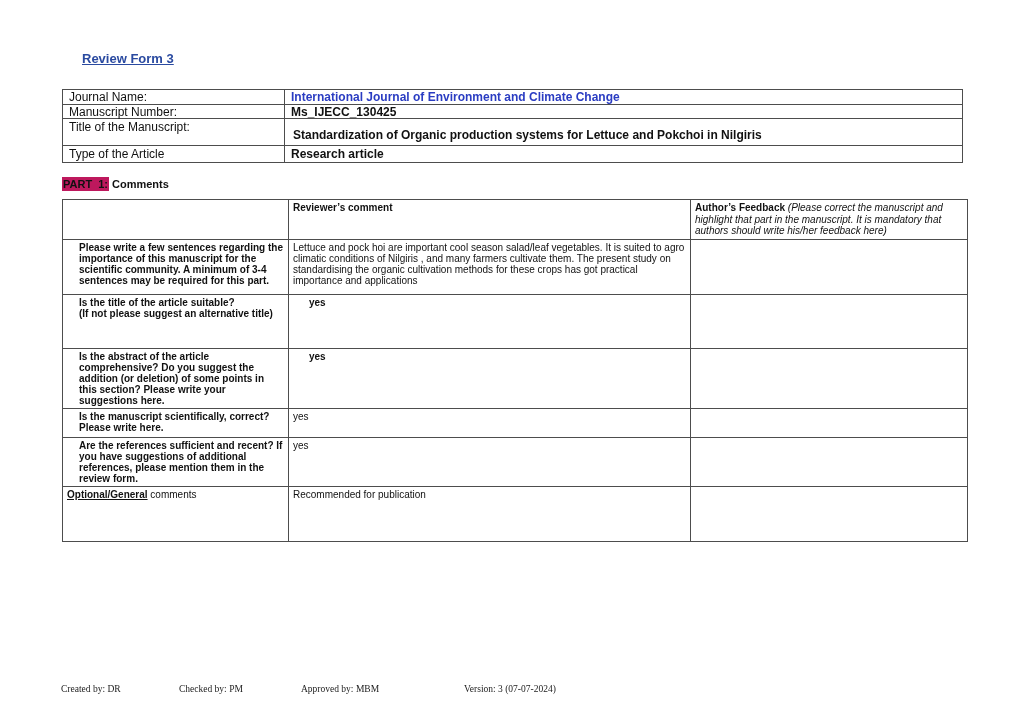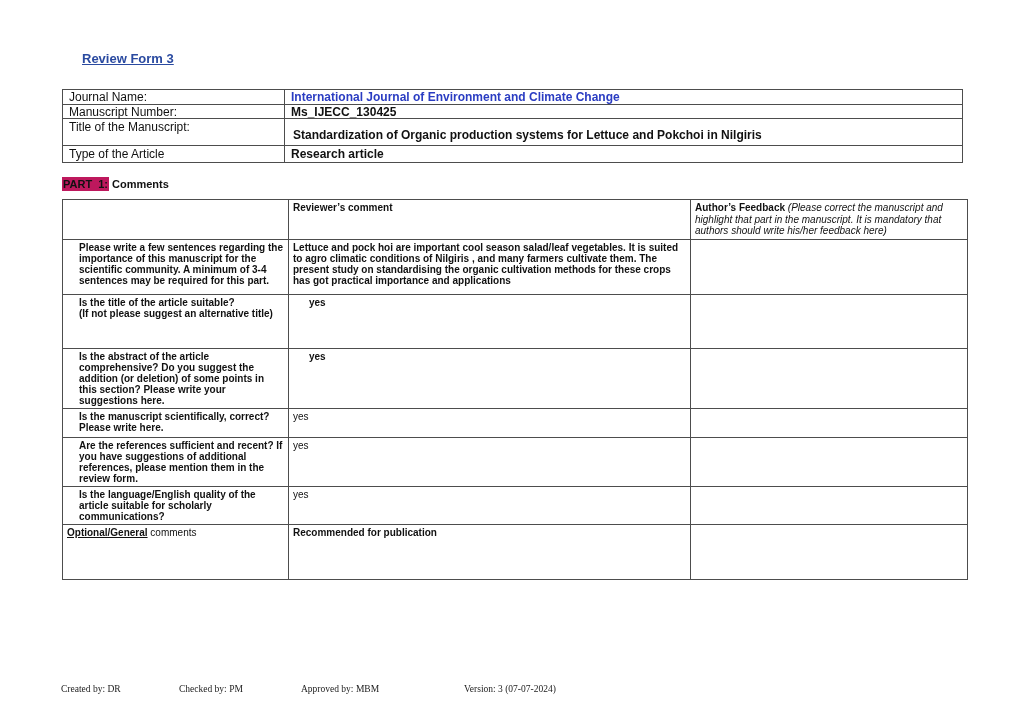--- a/index.html
+++ b/index.html
@@ -58,21 +58,21 @@
     padding:2px 4px;
     overflow:hidden;
   }
   .comments-table .q{
     font-weight:bold;
     padding-left:16px;
     white-space:pre-line;
   }
   .comments-table .q-flush{padding-left:4px;}
   .comments-table .c{white-space:pre-line;}
-  .comments-table .c-bold{font-weight:bold;}
+  .comments-table .c-bold{font-weight:normal;}
   .comments-table .c-indent{padding-left:20px;font-weight:bold;}
   .rev-head{font-weight:bold;}
   .fb-head-bold{font-weight:bold;}
   .fb-note{font-style:italic;font-size:10px;line-height:10.5px;}
   .u{text-decoration:underline;}
   .rh-head{height:31px;}
   .rh0{height:55px;}
   .rh1{height:54px;padding-left:44px;}
   .rh2{height:55px;}
   .rh3{height:29px;}
@@ -163,25 +163,20 @@
         <td class="c">yes</td>
         <td></td>
       </tr>
 
       <tr class="rh4">
         <td class="q">Are the references sufficient and recent? If you have suggestions of additional references, please mention them in the review form.</td>
         <td class="c">yes</td>
         <td></td>
       </tr>
 
-      <tr class="rh5">
-        <td class="q">Is the language/English quality of the article suitable for scholarly communications?</td>
-        <td class="c">yes</td>
-        <td></td>
-      </tr>
 
       <tr class="rh6">
         <td class="q q-flush"><span class="u">Optional/General</span><span style="font-weight:normal"> comments</span></td>
         <td class="c c-bold">Recommended for publication</td>
         <td></td>
       </tr>
     </tbody>
   </table>
 
   <span class="footer-item f1">Created by: DR</span>

